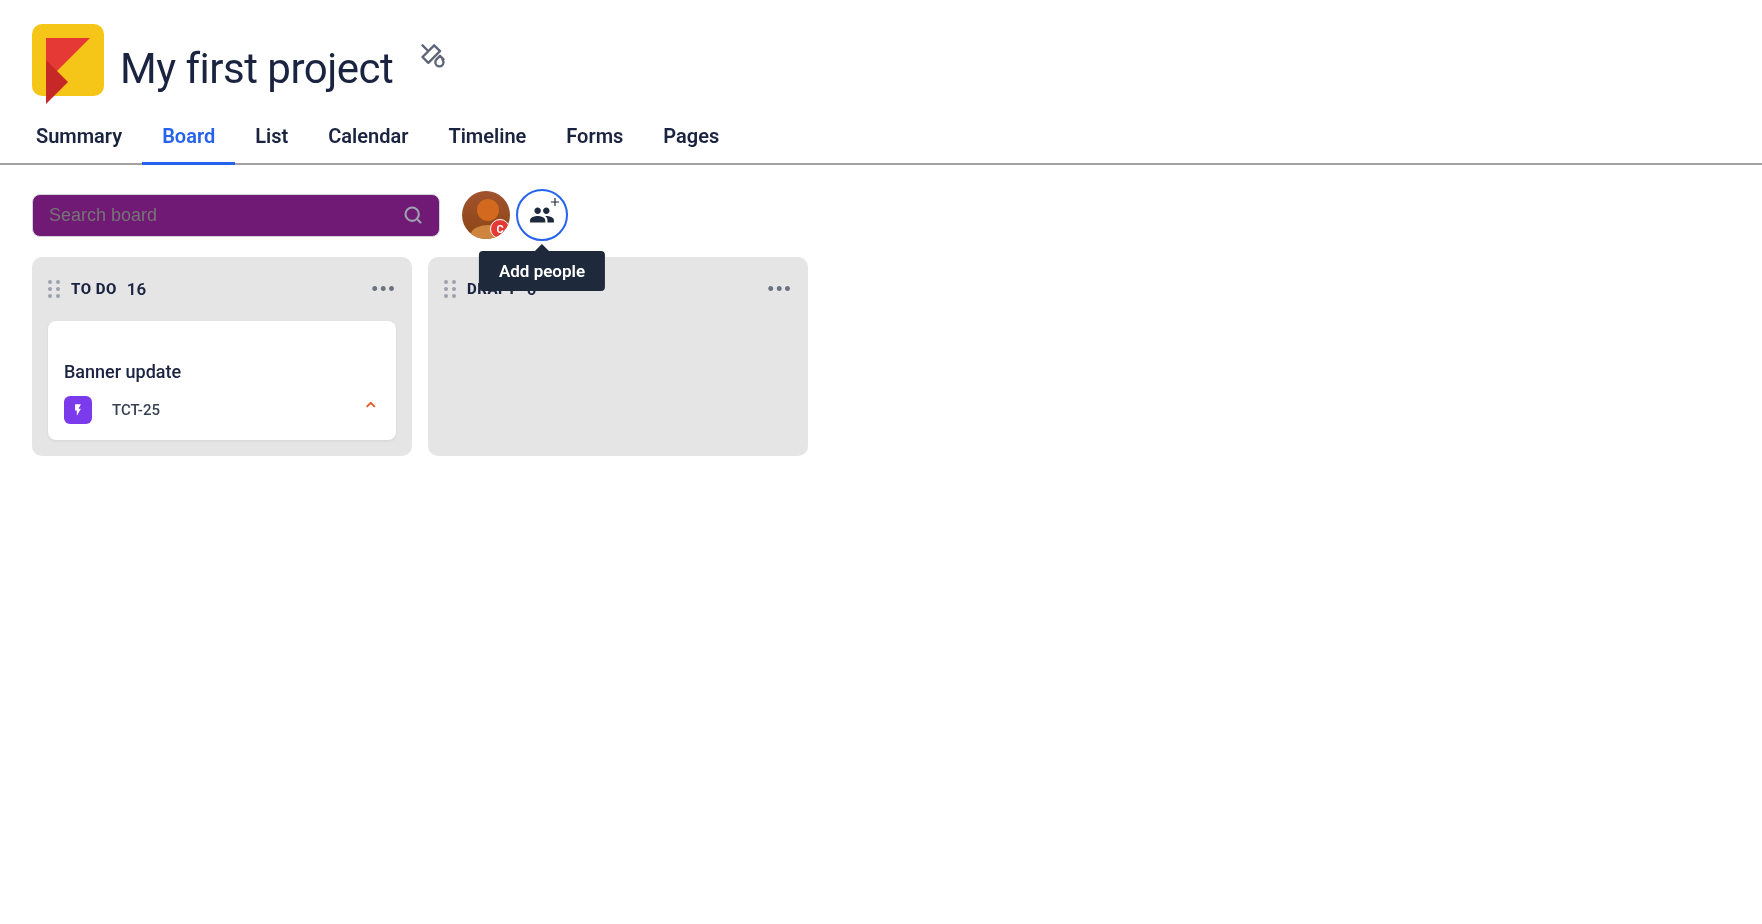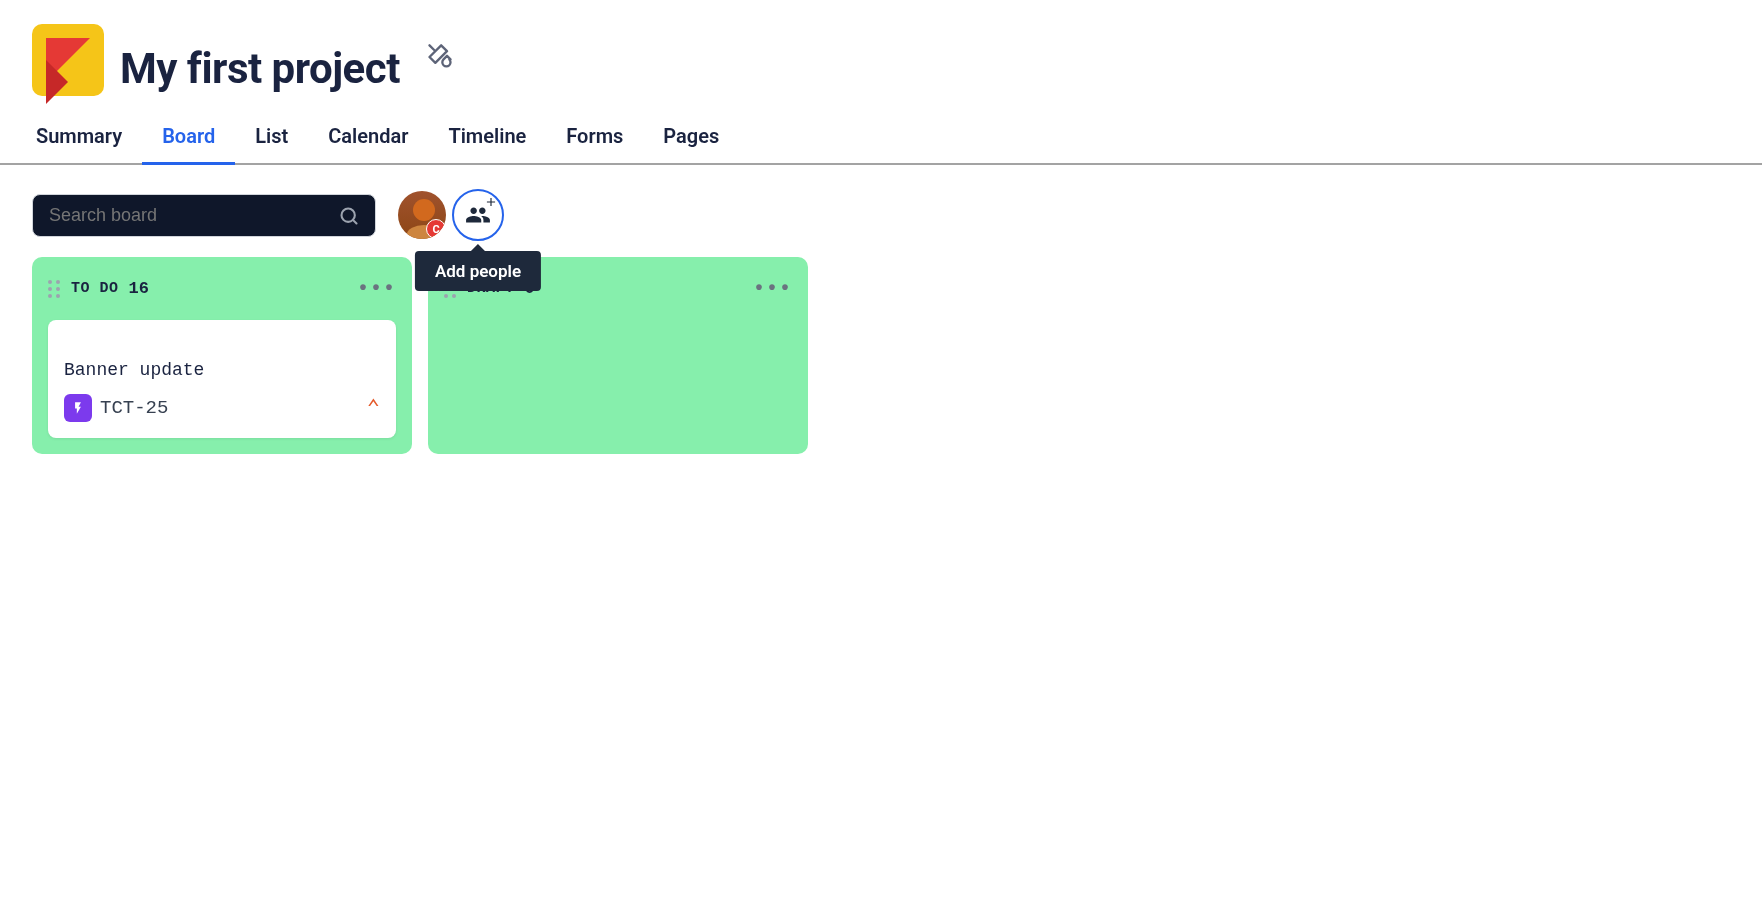--- a/index.html
+++ b/index.html
@@ -47,21 +47,21 @@
       height: 0;
       border-left: 22px solid #c62828;
       border-bottom: 22px solid transparent;
       border-top: 22px solid transparent;
       border-right: 22px solid transparent;
       position: absolute;
       top: 22px; left: 0;
     }
     .project-title {
       font-size: 42px;
-      font-weight: 700;
+      font-weight: 400;
       color: #1a2340;
       letter-spacing: -0.5px;
       margin-top: 16px;
     }
     .title-icon {
       margin-left: 10px;
       color: #1a2340;
       font-size: 28px;
       cursor: pointer;
       opacity: 0.7;
@@ -97,26 +97,26 @@
 
     
     .toolbar {
       display: flex;
       align-items: center;
       padding: 24px 32px 16px 32px;
       gap: 12px;
     }
     .search-box {
       display: flex;
-      align-items: flex-end;
+      align-items: flex-start;
       border: 1.5px solid #d1d5db;
       border-radius: 8px;
       padding: 10px 16px;
-      width: 344px;
-      background: #0f172a;
+      width: 408px;
+      background: #701a75;
       gap: 10px;
     }
     .search-box input {
       border: none;
       outline: none;
       font-size: 18px;
       color: #9ca3af;
       background: transparent;
       width: 100%;
     }
@@ -228,27 +228,26 @@
     }
 
     
     .board-area {
       display: flex;
       gap: 16px;
       padding: 0 32px 32px 32px;
       overflow-x: auto;
     }
     .board-column {
-      background: #86efac;
+      background: #e5e5e5;
       border-radius: 10px;
       padding: 16px;
       min-width: 380px;
       width: 380px;
       flex-shrink: 0;
-      font-family: Liberation Mono, monospace;
     }
     .column-header {
       display: flex;
       align-items: center;
       gap: 10px;
       margin-bottom: 16px;
       padding: 4px 0;
     }
     .drag-dots {
       display: grid;
@@ -298,22 +297,22 @@
       margin-top: 24px;
     }
     .card-meta {
       display: flex;
       align-items: center;
       justify-content: space-between;
     }
     .card-id {
       display: flex;
       align-items: center;
-      gap: 8px;
-      font-size: 19px;
+      gap: 20px;
+      font-size: 15px;
       color: #374151;
       font-weight: 500;
     }
     .bolt-icon {
       width: 28px;
       height: 28px;
       background: #7c3aed;
       border-radius: 6px;
       display: flex;
       align-items: center;

